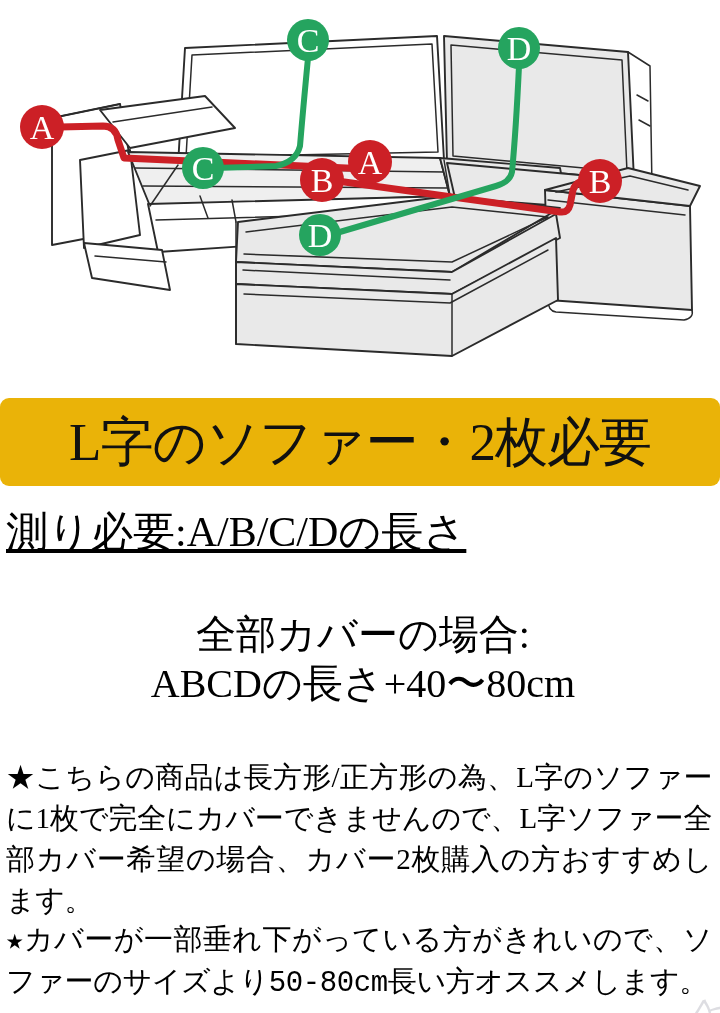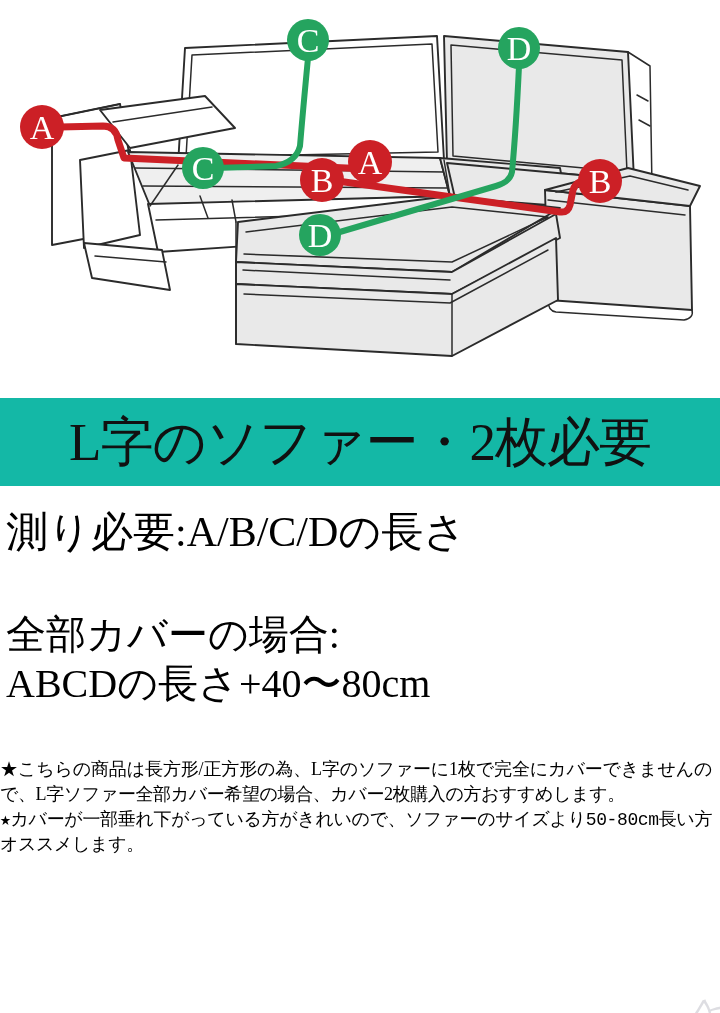--- a/index.html
+++ b/index.html
@@ -58,25 +58,26 @@
     height: 390px;
   }
 
   
   .title-banner {
     position: absolute;
     left: 0;
     top: 398px;
     width: 720px;
     height: 88px;
-    background: #14b8a6;
+    background: #eab308;
     display: flex;
     align-items: center;
     justify-content: center;
     z-index: 3;
+    border-radius: 9px;
   }
   .title-banner .title-text {
     font-size: 53px;
     line-height: 1;
     font-weight: normal;
     letter-spacing: -1px;
     white-space: nowrap;
     color: #111111;
   }
 
@@ -86,34 +87,36 @@
     left: 0;
     top: 486px;
     width: 720px;
     z-index: 4;
   }
   .measure-line {
     padding: 22px 0 0 6px;
     font-size: 42px;
     line-height: 1.18;
     white-space: nowrap;
+    text-decoration: underline;
   }
   .cover-block {
     padding: 52px 0 0 6px;
     font-size: 40px;
     line-height: 1.24;
+    text-align: center;
   }
   .cover-block .l1,
   .cover-block .l2 {
     display: block;
     white-space: nowrap;
   }
   .notes {
-    padding: 48px 8px 0 0;
-    font-size: 18px;
+    padding: 48px 8px 0 6px;
+    font-size: 29px;
     line-height: 1.42;
     letter-spacing: -0.4px;
     text-align: justify;
   }
   .notes p {
     margin: 0;
   }
   .notes p + p {
     margin-top: 0;
     font-family: Liberation Mono, monospace;

